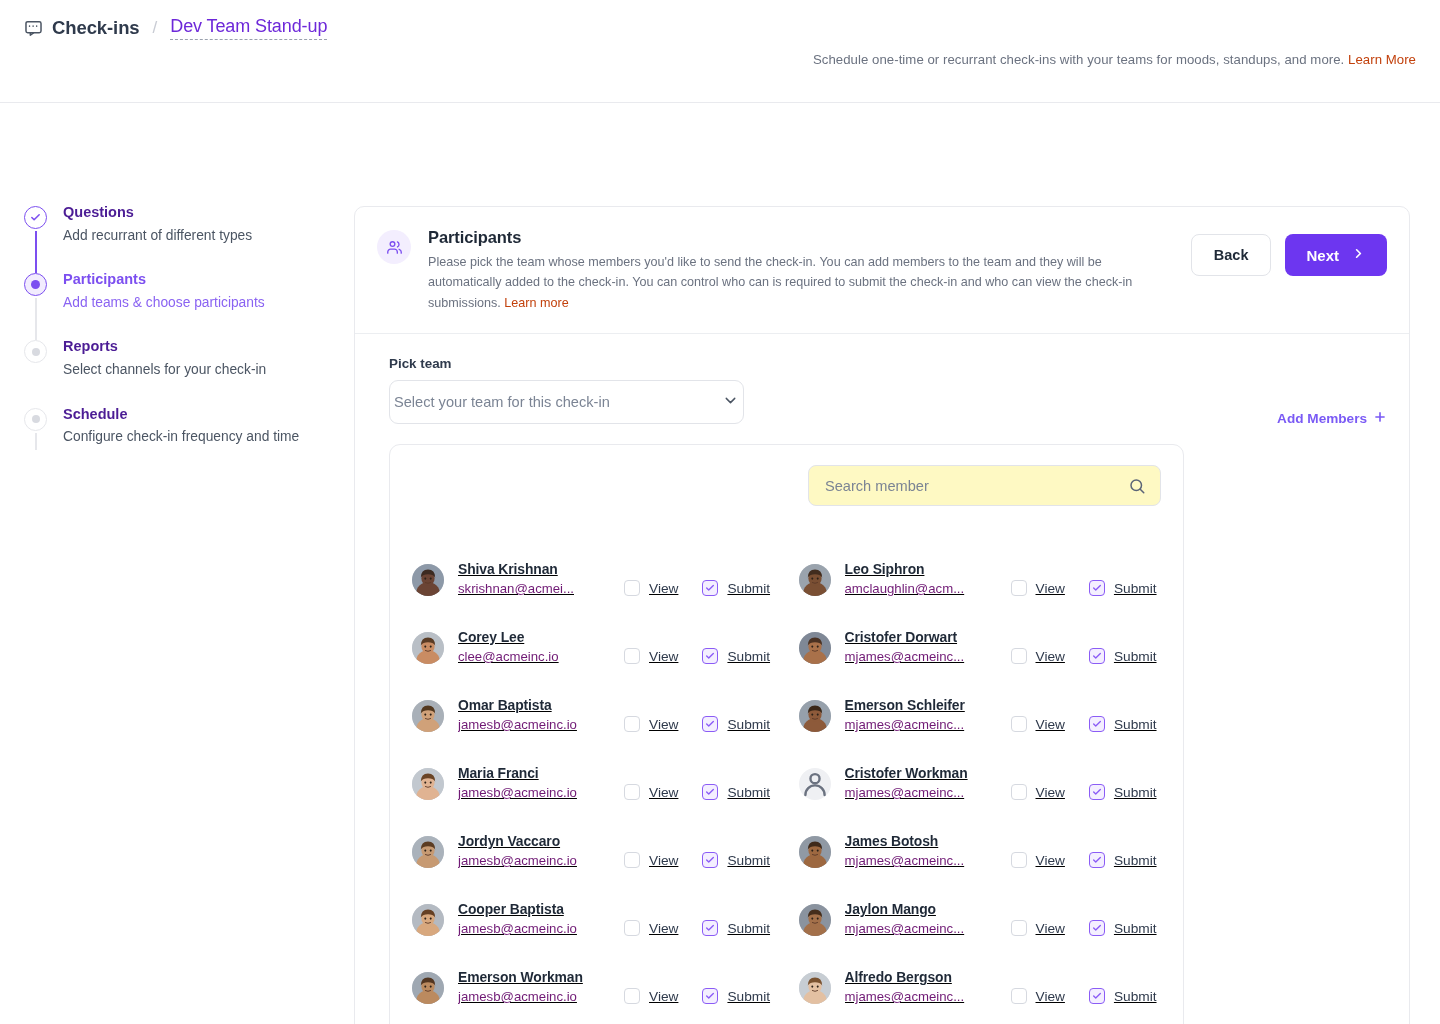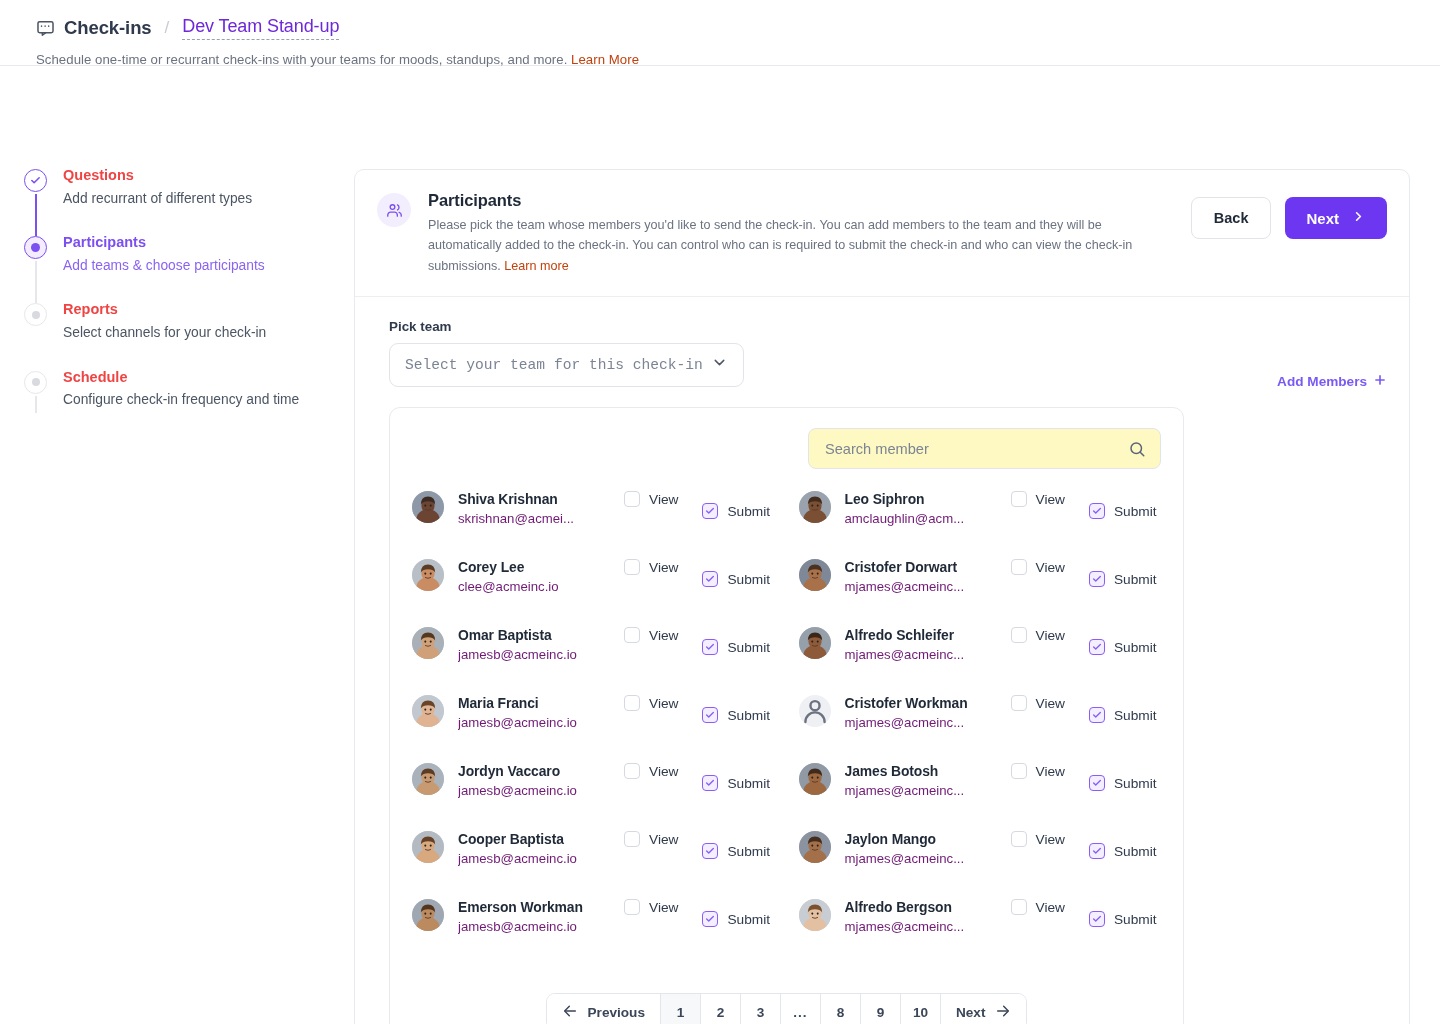--- a/index.html
+++ b/index.html
@@ -6,24 +6,25 @@
   html, body {
     margin: 0; padding: 0;
     width: 1440px; height: 1024px;
     background: #ffffff;
     font-family: "Liberation Sans", sans-serif;
     -webkit-font-smoothing: antialiased;
   }
 
   
   .topbar {
-    height: 66px;
+    height: 103px;
     border-bottom: 1px solid #e9eaee;
-    padding: 14px 24px 0 36px;
+    padding: 14px 24px 0 24px;
     position: relative;
+    text-align: right;
   }
   .breadcrumb {
     display: flex;
     align-items: center;
     gap: 9px;
     height: 28px;
   }
   .bc-icon { width: 19px; height: 19px; display: block; color: #4b5563; }
   .bc-root {
     font-size: 18.5px;
@@ -106,21 +107,21 @@
     border: 1.6px solid #e6e7eb;
     background: #fff;
   }
   .step.todo .bullet .dot {
     width: 8px; height: 8px; border-radius: 50%;
     background: #d8dae0;
   }
   .step-title {
     font-size: 14.5px;
     font-weight: 700;
-    color: #ef4444;
+    color: #4c1d95;
     line-height: 1.35;
   }
   .step.active .step-title { color: #7c4ff0; }
   .step-desc {
     font-size: 13.8px;
     color: #4b5563;
     margin-top: 4px;
     line-height: 1.35;
   }
   .step.active .step-desc { color: #8a63f2; }
@@ -205,24 +206,23 @@
     display: flex;
     align-items: flex-start;
   }
   .select-box {
     width: 355px;
     height: 44px;
     border: 1px solid #e2e4e9;
     border-radius: 9px;
     display: flex;
     align-items: center;
-    padding: 0 15px;
+    padding: 0 4px;
     background: #fff;
     cursor: pointer;
-    font-family: Liberation Mono, monospace;
   }
   .select-box .placeholder {
     font-size: 14.6px;
     color: #7b8494;
     flex: 1;
   }
   .add-members {
     margin-left: auto;
     color: #7a5af5;
     font-size: 13.6px;
@@ -267,22 +267,23 @@
   .search-icon { color: #5a6477; display: block; }
 
   .members-grid {
     margin-top: 22px;
     display: grid;
     grid-template-columns: 1fr 1fr;
     column-gap: 24px;
   }
   .member {
     display: flex;
-    align-items: flex-start;
+    align-items: flex-end;
     height: 68px;
+    text-decoration: underline;
   }
   .avatar {
     width: 32px; height: 32px;
     border-radius: 50%;
     flex: 0 0 32px;
     overflow: hidden;
     background: #d9dce2;
     position: relative;
   }
   .avatar svg { display: block; width: 32px; height: 32px; }
@@ -657,21 +658,21 @@
     <rect width="32" height="32" fill="#96a0ab"></rect>
     <circle cx="16" cy="30" r="12" fill="#8d5a3a"></circle>
     <ellipse cx="16" cy="14.5" rx="6.6" ry="7.6" fill="#8d5a3a"></ellipse>
     <path d="M8.8 13.5 Q9 5.4 16 5.4 Q23 5.4 23.2 13.5 Q21 10.2 16 10.2 Q11 10.2 8.8 13.5 Z" fill="#3a2718"></path>
     <ellipse cx="13.3" cy="14.6" rx="1" ry="1.15" fill="#2b2118"></ellipse>
     <ellipse cx="18.7" cy="14.6" rx="1" ry="1.15" fill="#2b2118"></ellipse>
     <path d="M13.4 18.6 Q16 20.2 18.6 18.6" stroke="#5c3a28" stroke-width="0.9" fill="none" stroke-linecap="round"></path>
   </svg>
                 </div>
     <div class="m-info">
-      <div class="m-name">Alfredo Schleifer</div>
+      <div class="m-name">Emerson Schleifer</div>
       <div class="m-mail">mjames@acmeinc...</div>
     </div>
     <div class="perm view">
       <span class="cb "></span>
       <span class="perm-label">View</span>
     </div>
     <div class="perm submit">
       <span class="cb checked">
                     <svg width="10" height="10" viewBox="0 0 24 24" fill="none" stroke="#8b5cf6" stroke-width="3.2" stroke-linecap="round" stroke-linejoin="round">
                       <polyline points="20 6 9 17 4 12"></polyline>

